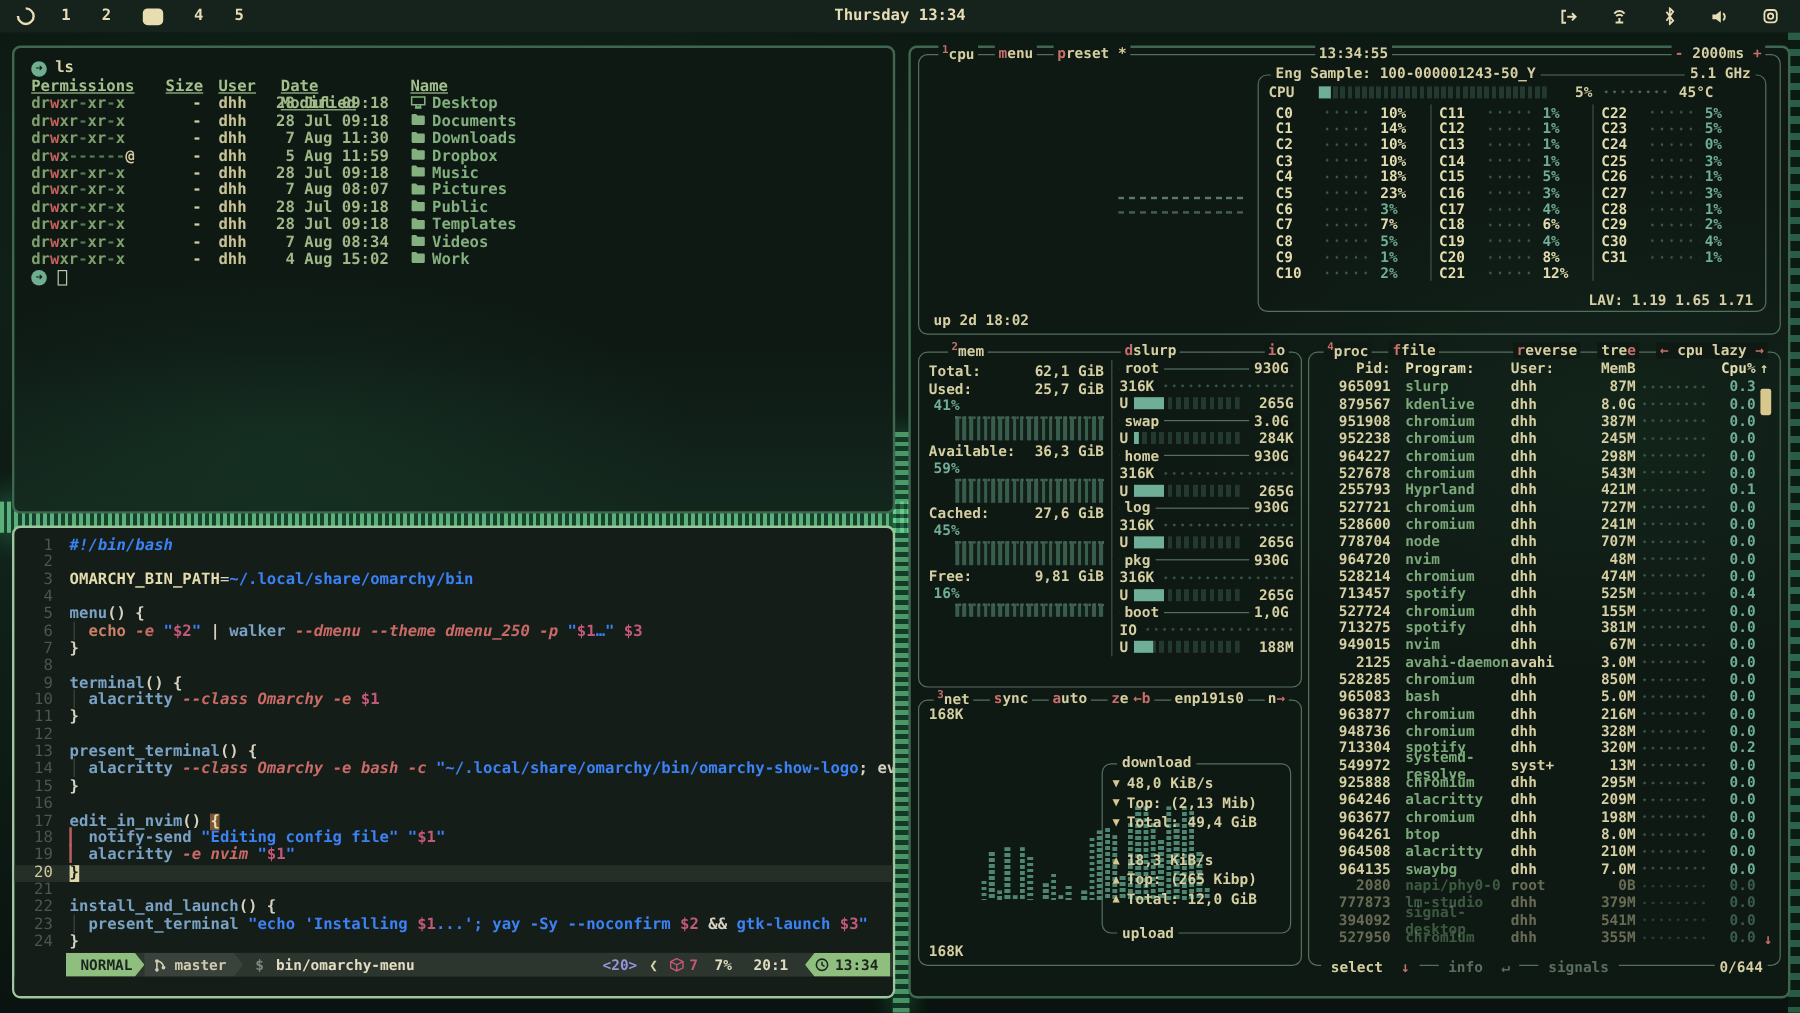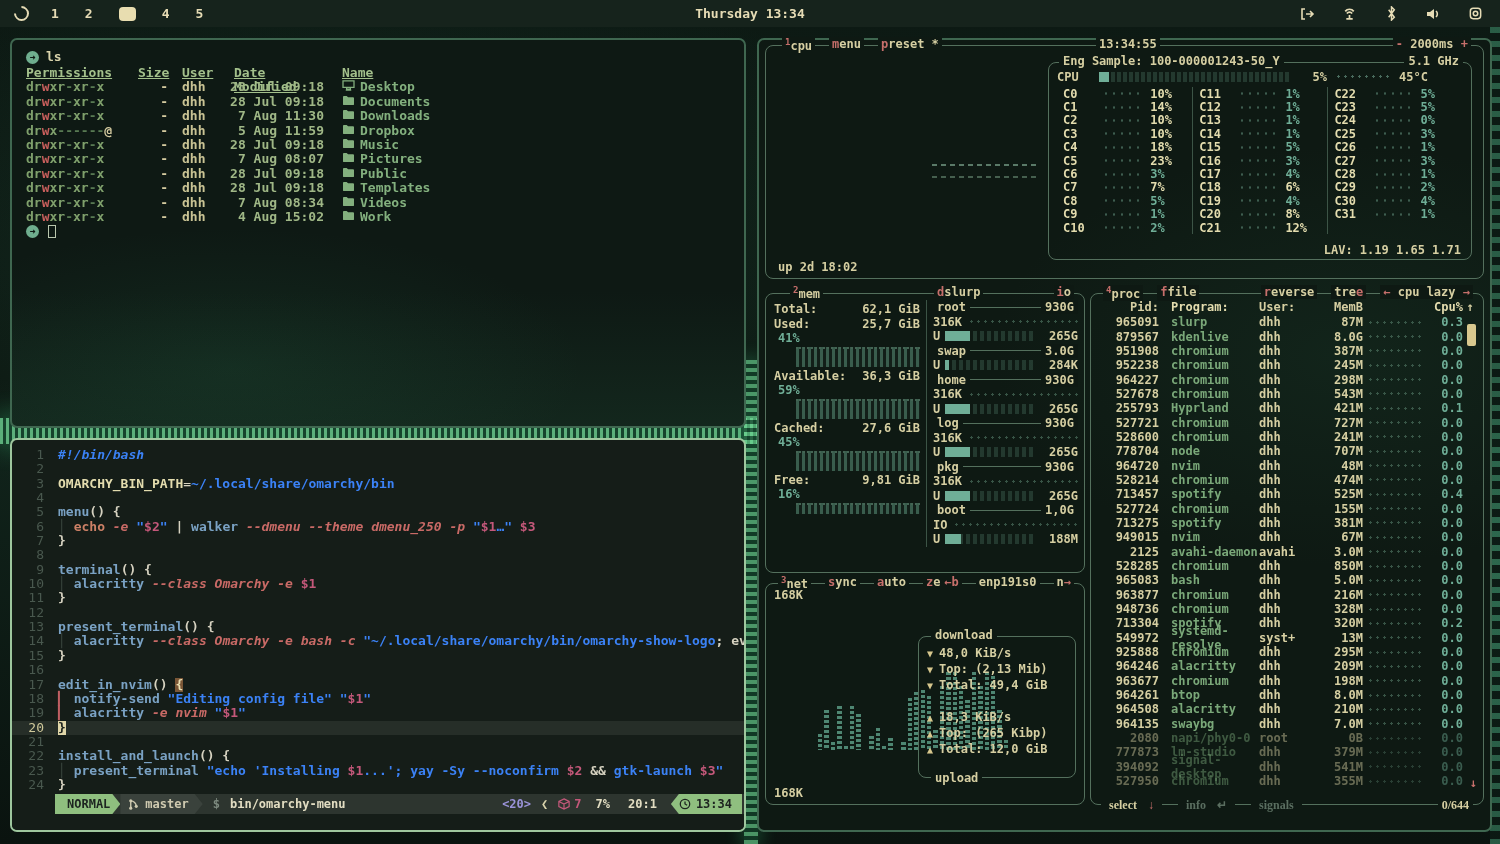--- a/index.html
+++ b/index.html
@@ -177,21 +177,21 @@
   .pr-prog { flex:1; padding-left:12px; color:#7aa879; }
   .pr-user { width:56px; color:#d6cfa2; }
   .pr-mem { width:48px; text-align:right; color:#d6cfa2; }
   .pr-dots { width:58px; height:3px; margin:0 4px; background-image:radial-gradient(circle,#4a6e5c 1px,transparent 1.3px); background-size:7px 3px; opacity:.7; align-self:center; }
   .pr-cpu { width:34px; text-align:right; color:#6fae97; }
   .pr-scroll { width:14px; text-align:center; }
   .proc-row.dim > * { opacity:.45; }
   .scroll-thumb { position:absolute; right:7px; top:30px; width:9px; height:22px; background:#d8c88e; border-radius:2px; }
   .scroll-down { position:absolute; right:6px; bottom:14px; color:#c66f6b; }
   .proc-foot { position:absolute; bottom:-9px; left:10px; right:10px; display:flex; gap:16px; }
-  .proc-foot span { background:#0e1913; padding:0 4px;font-family:Liberation Serif, serif; }
+  .proc-foot span { background:#0e1913; padding:0 4px; }
   .proc-count { margin-left:auto; }
 </style>
 </head>
 <body>
 
 <div class="wp"></div>
 <div class="wp-band"></div>
 <div class="wp-strip"></div>
 <div class="wp-right"></div>
 

